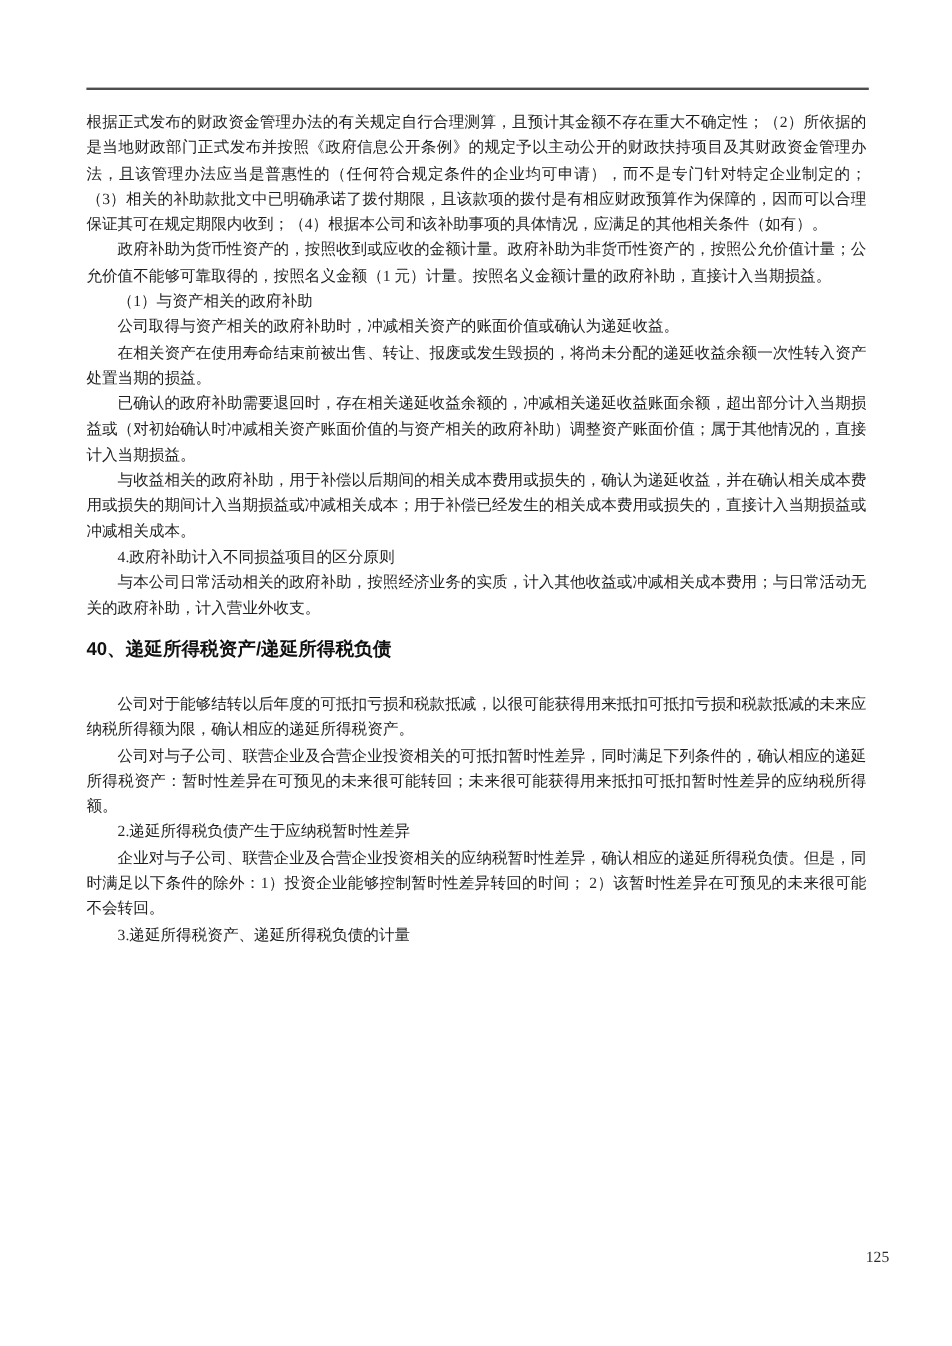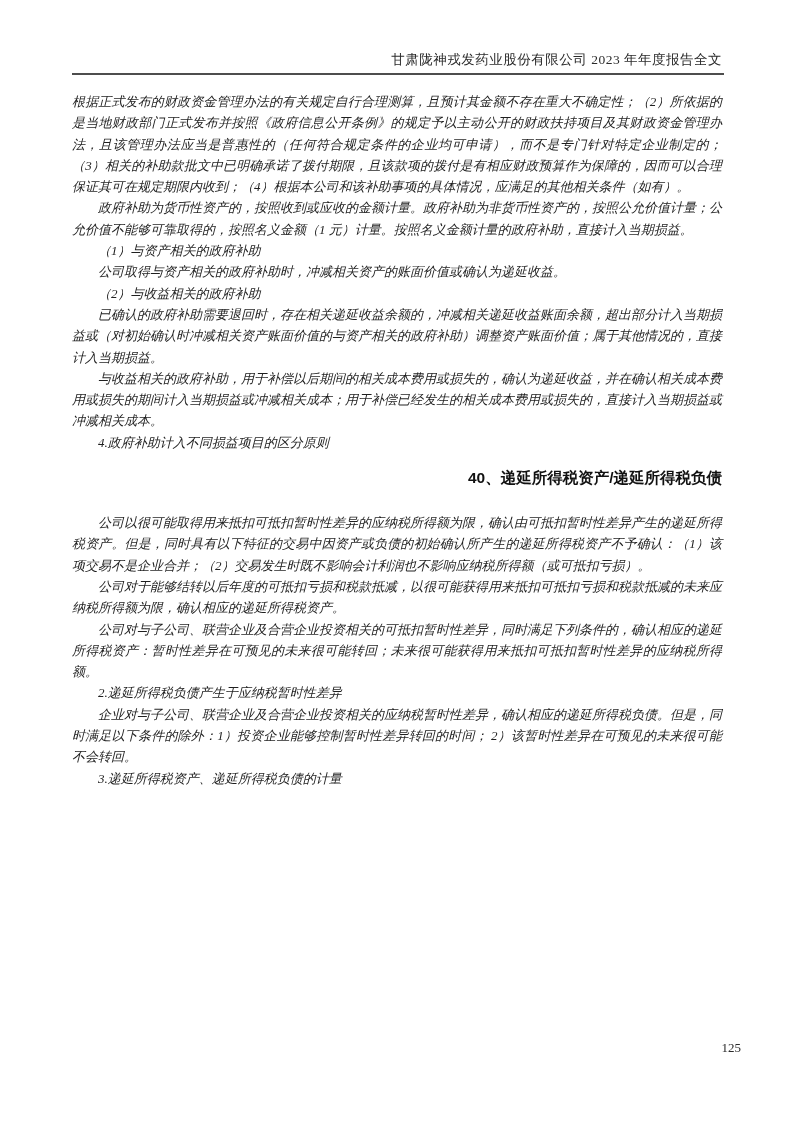--- a/index.html
+++ b/index.html
@@ -36,58 +36,57 @@
   .content {
     position: absolute;
     top: 91px;
     left: 72px;
     width: 650px;
     font-size: 13px;
     line-height: 21.3px;
     text-align: justify;
     color: #1f1f1f;
   }
-  .para { text-align: justify; font-style: italic; }
+  .para { text-align: justify; }
   .para.indent { text-indent: 2em; }
   .section-heading {
     font-family: "Liberation Sans", "DejaVu Sans", sans-serif;
     font-weight: bold;
     font-size: 15.5px;
     line-height: 24px;
     margin-top: 13px;
     margin-bottom: 22px;
-    text-align: right;
+    text-align: left;
     text-indent: 0;
     color: #111111;
   }
   .page-number {
     position: absolute;
     top: 1040px;
     right: 52px;
     font-size: 13px;
     color: #2b2b2b;
   }
 </style>
 </head>
 <body>
 
 <div class="page">
-  <div class="header-title">甘肃陇神戎发药业股份有限公司 2023 年年度报告全文</div>
   <div class="header-rule"></div>
   <main class="content">
       <div class="para">根据正式发布的财政资金管理办法的有关规定自行合理测算，且预计其金额不存在重大不确定性；（2）所依据的是当地财政部门正式发布并按照《政府信息公开条例》的规定予以主动公开的财政扶持项目及其财政资金管理办法，且该管理办法应当是普惠性的（任何符合规定条件的企业均可申请），而不是专门针对特定企业制定的；（3）相关的补助款批文中已明确承诺了拨付期限，且该款项的拨付是有相应财政预算作为保障的，因而可以合理保证其可在规定期限内收到；（4）根据本公司和该补助事项的具体情况，应满足的其他相关条件（如有）。</div>
       <div class="para indent">政府补助为货币性资产的，按照收到或应收的金额计量。政府补助为非货币性资产的，按照公允价值计量；公允价值不能够可靠取得的，按照名义金额（1 元）计量。按照名义金额计量的政府补助，直接计入当期损益。</div>
       <div class="para indent">（1）与资产相关的政府补助</div>
       <div class="para indent">公司取得与资产相关的政府补助时，冲减相关资产的账面价值或确认为递延收益。</div>
-      <div class="para indent">（2）与收益相关的政府补助</div>
+      <div class="para indent">在相关资产在使用寿命结束前被出售、转让、报废或发生毁损的，将尚未分配的递延收益余额一次性转入资产处置当期的损益。</div>
       <div class="para indent">已确认的政府补助需要退回时，存在相关递延收益余额的，冲减相关递延收益账面余额，超出部分计入当期损益或（对初始确认时冲减相关资产账面价值的与资产相关的政府补助）调整资产账面价值；属于其他情况的，直接计入当期损益。</div>
       <div class="para indent">与收益相关的政府补助，用于补偿以后期间的相关成本费用或损失的，确认为递延收益，并在确认相关成本费用或损失的期间计入当期损益或冲减相关成本；用于补偿已经发生的相关成本费用或损失的，直接计入当期损益或冲减相关成本。</div>
       <div class="para indent">4.政府补助计入不同损益项目的区分原则</div>
+      <div class="para indent">与本公司日常活动相关的政府补助，按照经济业务的实质，计入其他收益或冲减相关成本费用；与日常活动无关的政府补助，计入营业外收支。</div>
       <div class="section-heading">40、递延所得税资产/递延所得税负债</div>
-      <div class="para indent">公司以很可能取得用来抵扣可抵扣暂时性差异的应纳税所得额为限，确认由可抵扣暂时性差异产生的递延所得税资产。但是，同时具有以下特征的交易中因资产或负债的初始确认所产生的递延所得税资产不予确认：（1）该项交易不是企业合并；（2）交易发生时既不影响会计利润也不影响应纳税所得额（或可抵扣亏损）。</div>
       <div class="para indent">公司对于能够结转以后年度的可抵扣亏损和税款抵减，以很可能获得用来抵扣可抵扣亏损和税款抵减的未来应纳税所得额为限，确认相应的递延所得税资产。</div>
       <div class="para indent">公司对与子公司、联营企业及合营企业投资相关的可抵扣暂时性差异，同时满足下列条件的，确认相应的递延所得税资产：暂时性差异在可预见的未来很可能转回；未来很可能获得用来抵扣可抵扣暂时性差异的应纳税所得额。</div>
       <div class="para indent">2.递延所得税负债产生于应纳税暂时性差异</div>
       <div class="para indent">企业对与子公司、联营企业及合营企业投资相关的应纳税暂时性差异，确认相应的递延所得税负债。但是，同时满足以下条件的除外：1）投资企业能够控制暂时性差异转回的时间； 2）该暂时性差异在可预见的未来很可能不会转回。</div>
       <div class="para indent">3.递延所得税资产、递延所得税负债的计量</div>
     </main>
   <div class="page-number">125</div>
 </div>
 
 </body></html>

